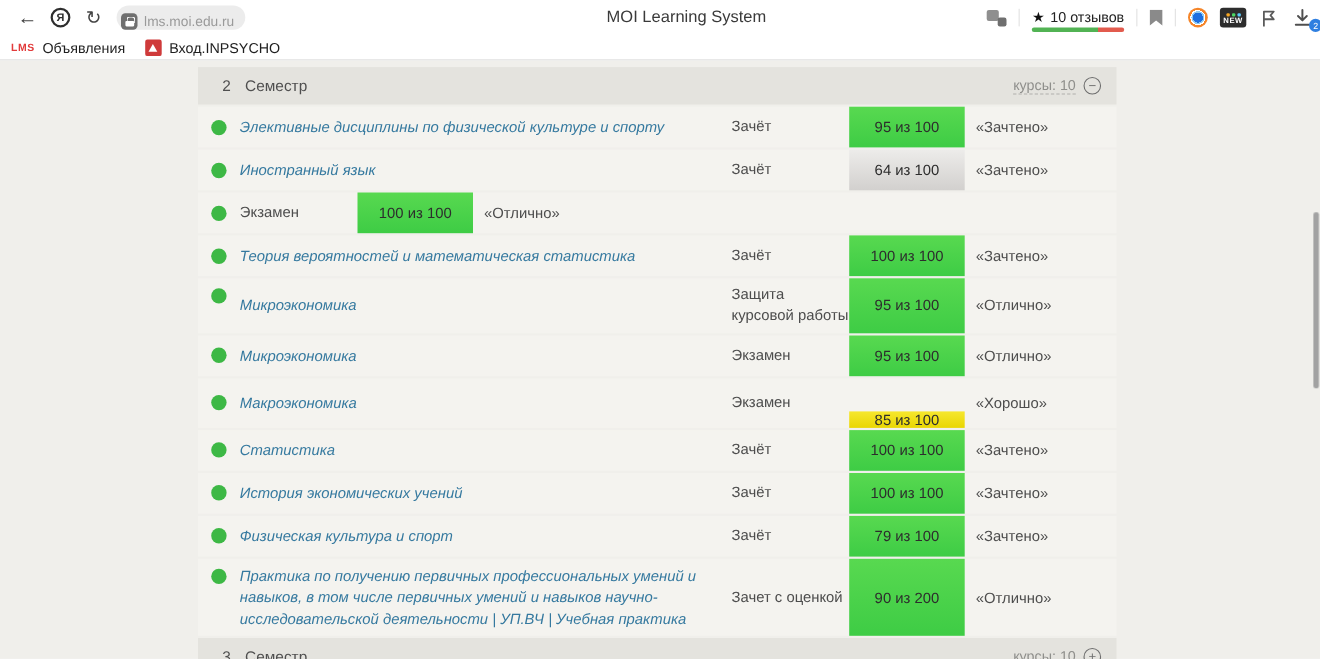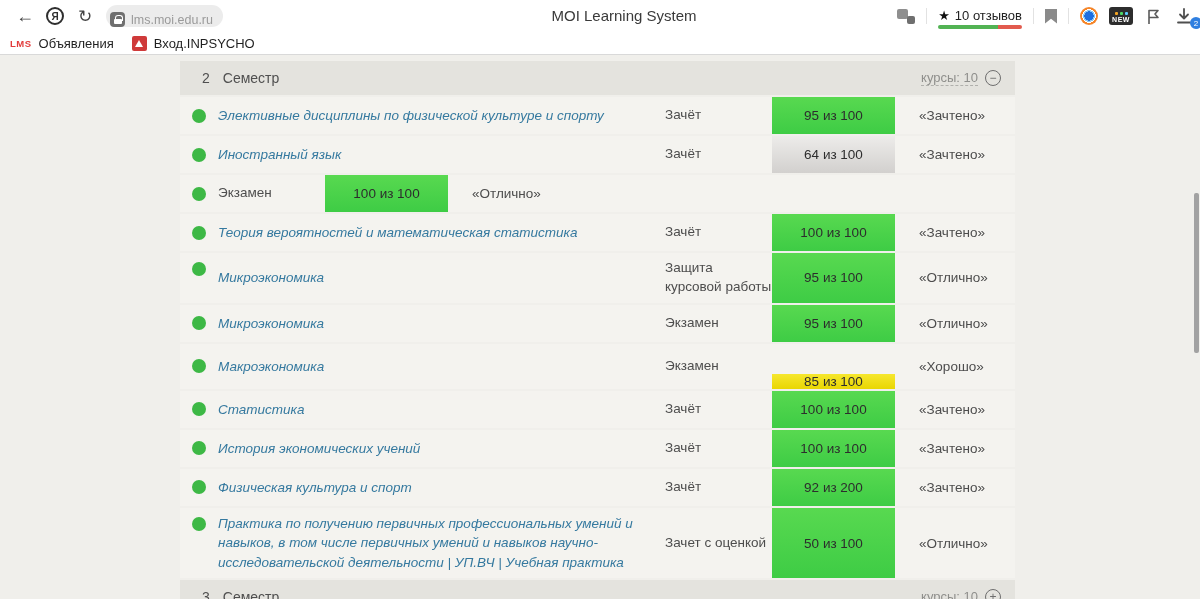--- a/index.html
+++ b/index.html
@@ -74,26 +74,26 @@
   .courses-link{font-size:13px; color:#8f8f8c; border-bottom:1px dashed #b0b0ac; text-decoration:none; cursor:pointer;}
   .circle-btn{width:16px; height:16px; border-radius:50%; border:1.5px solid #6e6e6e; color:#6e6e6e;
     display:flex; align-items:center; justify-content:center; font-size:12px; line-height:1; cursor:pointer;}
   .row{display:flex; align-items:center; min-height:37px; background:#f4f3ef; margin-top:2px; padding:6px 0;}
   .dot-cell{width:38px; display:flex; justify-content:center; align-self:flex-start; margin-top:3px; flex:0 0 auto;}
   .row.single .dot-cell{align-self:center; margin-top:0;}
   .dot{width:14px; height:14px; border-radius:50%; background:var(--status-dot); display:block;}
   .course-cell{width:447px; padding-right:16px; color:var(--course-link); font-size:13.5px;
     line-height:1.45; text-decoration:none; cursor:pointer; flex:0 0 auto;font-style:italic;}
   .type-cell{width:107px; color:#4d4d4d; font-size:13.5px; line-height:1.4; flex:0 0 auto;}
-  .score-cell{width:123px; align-self:stretch; margin:-6px 0; display:flex; align-items:center; justify-content:center;
+  .score-cell{width:105px; align-self:stretch; margin:-6px 0; display:flex; align-items:center; justify-content:center;
     font-size:13.5px; color:#2d2d2d; flex:0 0 auto;}
   .score-green{background:linear-gradient(180deg, var(--score-green-top), var(--score-green-bottom));}
   .score-yellow{background:linear-gradient(180deg, var(--score-yellow-top), var(--score-yellow-bottom));margin-top:24px;}
   .score-gray{background:linear-gradient(180deg, var(--score-gray-top), var(--score-gray-bottom));}
-  .grade-cell{flex:1; padding-left:24px; color:#4d4d4d; font-size:13.5px;}
+  .grade-cell{flex:1; padding-left:10px; color:#4d4d4d; font-size:13.5px;}
   .sem-footer{margin-top:2px;}
 
   .scroll-thumb{position:fixed; right:1px; top:193px; width:5px; height:160px; background:#a2a2a2; border-radius:2px;}
 </style>
 </head>
 <body>
 
 <div class="toolbar">
   <div class="tb-btn">
     <span>←</span>
@@ -262,31 +262,31 @@
     <div class="score-cell score-green">100 из 100</div>
     <div class="grade-cell">«Зачтено»</div>
   </div>
 
   <div class="row single">
     <div class="dot-cell">
             <span class="dot"></span>
           </div>
     <a class="course-cell">Физическая культура и спорт</a>
     <div class="type-cell">Зачёт</div>
-    <div class="score-cell score-green">92 из 200</div>
+    <div class="score-cell score-green">79 из 100</div>
     <div class="grade-cell">«Зачтено»</div>
   </div>
 
   <div class="row">
     <div class="dot-cell">
             <span class="dot"></span>
           </div>
     <a class="course-cell">Практика по получению первичных профессиональных умений и навыков, в том числе первичных умений и навыков научно-исследовательской деятельности | УП.ВЧ | Учебная практика</a>
     <div class="type-cell">Зачет с оценкой</div>
-    <div class="score-cell score-green">50 из 100</div>
+    <div class="score-cell score-green">90 из 200</div>
     <div class="grade-cell">«Отлично»</div>
   </div>
 </div>
 
     <div class="sem-header sem-footer">
       <span class="sem-num">3</span>
       <span>Семестр</span>
       <span class="sem-right">
         <a class="courses-link">курсы: 10</a>
         <span class="circle-btn">

